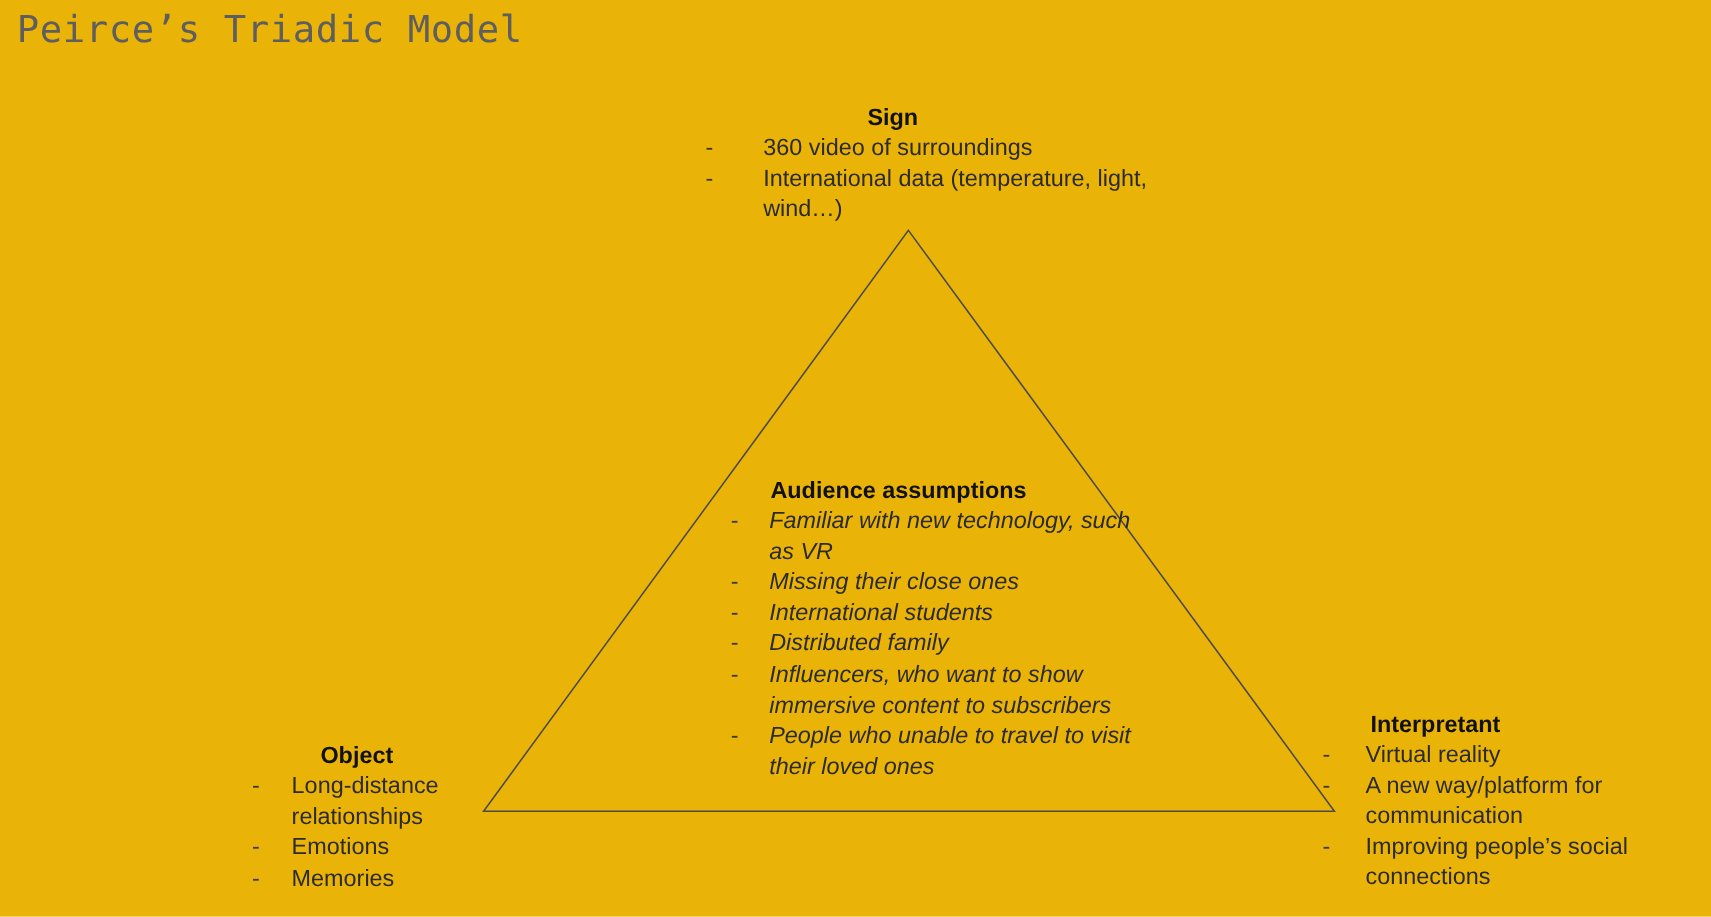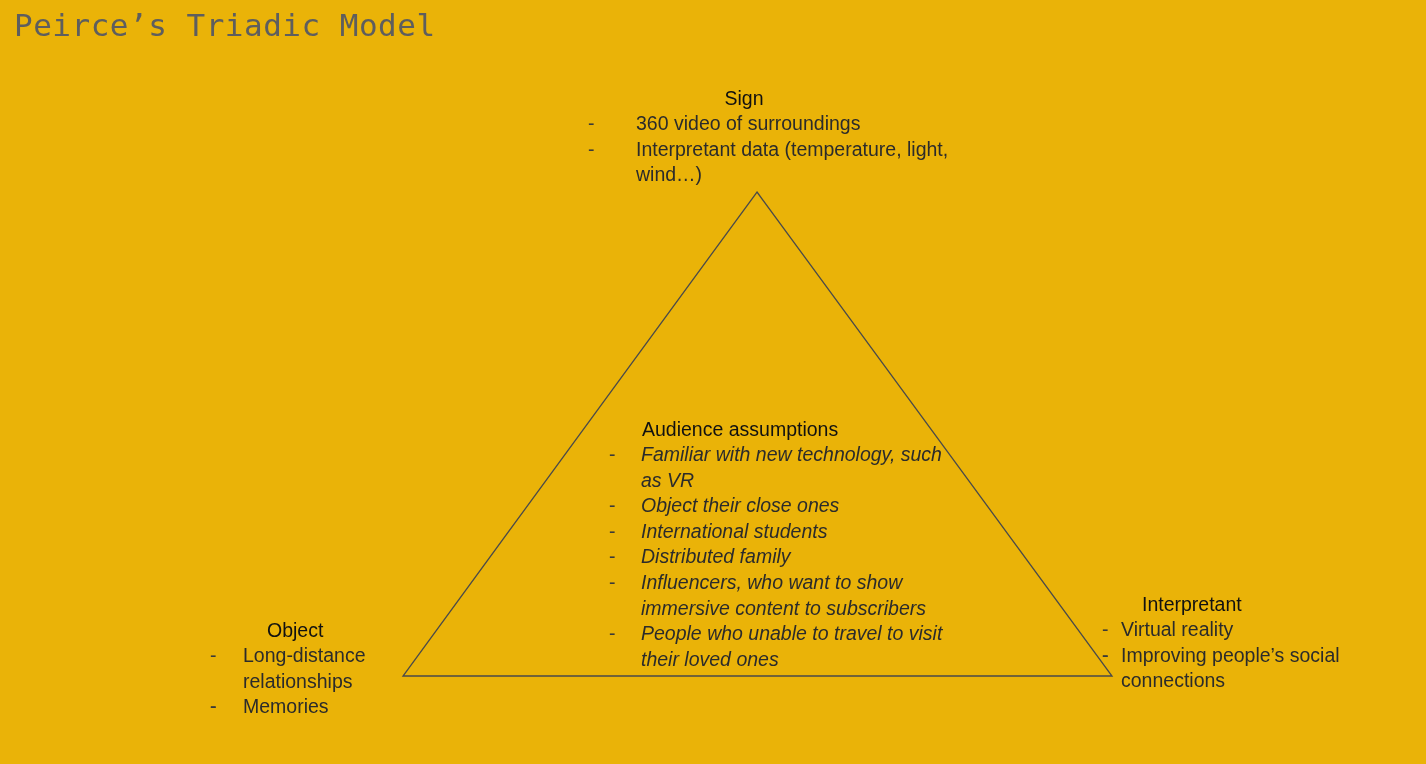--- a/index.html
+++ b/index.html
@@ -44,21 +44,21 @@
   }
 
   
   .node-block {
     position: absolute;
     color: #2b2b2b;
     font-size: 19.5px;
     line-height: 25.6px;
   }
   .node-heading {
-    font-weight: normal;
+    font-weight: bold;
     font-size: 19.5px;
     line-height: 24px;
     color: #111111;
     margin-bottom: 1px;
     white-space: nowrap;
   }
   .node-list {
     list-style: none;
     margin: 0;
     padding: 0;
@@ -94,21 +94,20 @@
   #block-sign .bullet-text { margin-left: 48px; }
 
   
   #block-audience {
     left: 609px;
     top: 397px;
     width: 340px;
   }
   #block-audience .node-heading {
     margin-left: 33px;
-    margin-top: 20px;
   }
   #block-audience .bullet-text { margin-left: 32px; font-style: italic; }
 
   
   #block-object {
     left: 210px;
     top: 618px;
     width: 230px;
   }
   #block-object .node-heading {
@@ -118,21 +117,21 @@
 
   
   #block-interpretant {
     left: 1102px;
     top: 592px;
     width: 260px;
   }
   #block-interpretant .node-heading {
     margin-left: 40px;
   }
-  #block-interpretant .bullet-text { margin-left: 19px; }
+  #block-interpretant .bullet-text { margin-left: 36px; }
 </style>
 </head>
 <body>
 
 <div id="slide" style="background: #eab308; padding-left: 36px;">
 
   <div id="slide-title" style="color: rgb(94, 94, 94);">Peirce’s Triadic Model</div>
 
   <svg id="triangle-svg" viewBox="0 0 1426 764" xmlns="http://www.w3.org/2000/svg">
     <polygon id="triangle-shape" points="757,192 1112,676 403,676" fill="none" stroke="#4a4a4a" stroke-width="1.3" stroke-linejoin="miter"></polygon>
@@ -140,35 +139,35 @@
 
   <div class="node-block" id="block-sign">
     <div class="node-heading">Sign</div>
     <ul class="node-list">
       <li>
         <span class="bullet-dash">-</span>
         <span class="bullet-text">360 video of surroundings</span>
       </li>
       <li>
         <span class="bullet-dash">-</span>
-        <span class="bullet-text">Interpretant data (temperature, light, wind…)</span>
+        <span class="bullet-text">International data (temperature, light, wind…)</span>
       </li>
     </ul>
   </div>
 
   <div class="node-block" id="block-audience">
     <div class="node-heading">Audience assumptions</div>
     <ul class="node-list">
       <li>
         <span class="bullet-dash">-</span>
         <span class="bullet-text">Familiar with new technology, such as VR</span>
       </li>
       <li>
         <span class="bullet-dash">-</span>
-        <span class="bullet-text">Object their close ones</span>
+        <span class="bullet-text">Missing their close ones</span>
       </li>
       <li>
         <span class="bullet-dash">-</span>
         <span class="bullet-text">International students</span>
       </li>
       <li>
         <span class="bullet-dash">-</span>
         <span class="bullet-text">Distributed family</span>
       </li>
       <li>
@@ -184,37 +183,39 @@
 
   <div class="node-block" id="block-object">
     <div class="node-heading">Object</div>
     <ul class="node-list">
       <li>
         <span class="bullet-dash">-</span>
         <span class="bullet-text">Long-distance relationships</span>
       </li>
       <li>
         <span class="bullet-dash">-</span>
+        <span class="bullet-text">Emotions</span>
       </li>
       <li>
         <span class="bullet-dash">-</span>
         <span class="bullet-text">Memories</span>
       </li>
     </ul>
   </div>
 
   <div class="node-block" id="block-interpretant">
     <div class="node-heading">Interpretant</div>
     <ul class="node-list">
       <li>
         <span class="bullet-dash">-</span>
         <span class="bullet-text">Virtual reality</span>
       </li>
       <li>
         <span class="bullet-dash">-</span>
+        <span class="bullet-text">A new way/platform for communication</span>
       </li>
       <li>
         <span class="bullet-dash">-</span>
         <span class="bullet-text">Improving people’s social connections</span>
       </li>
     </ul>
   </div>
 
 </div>
 

